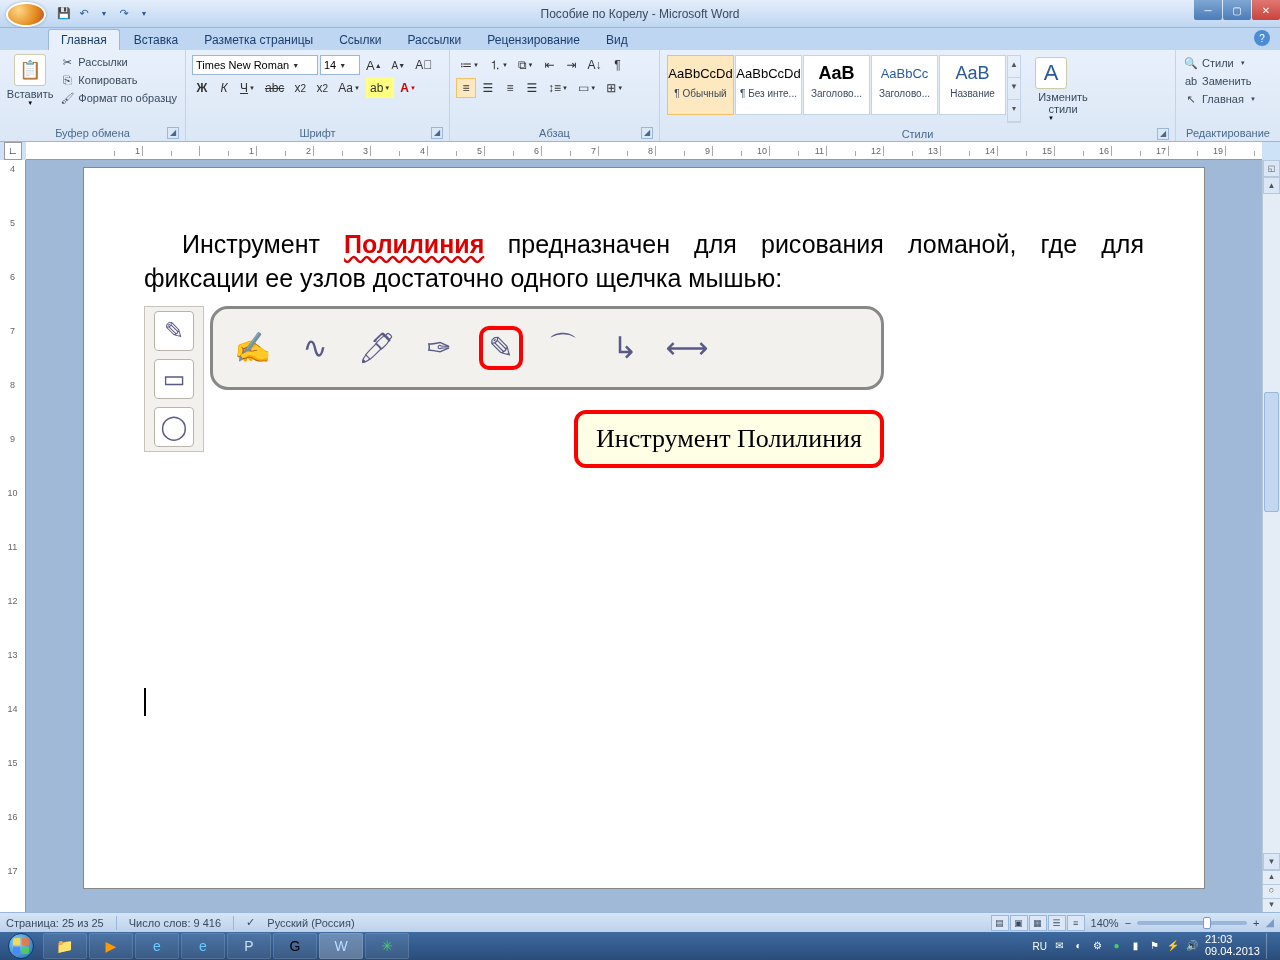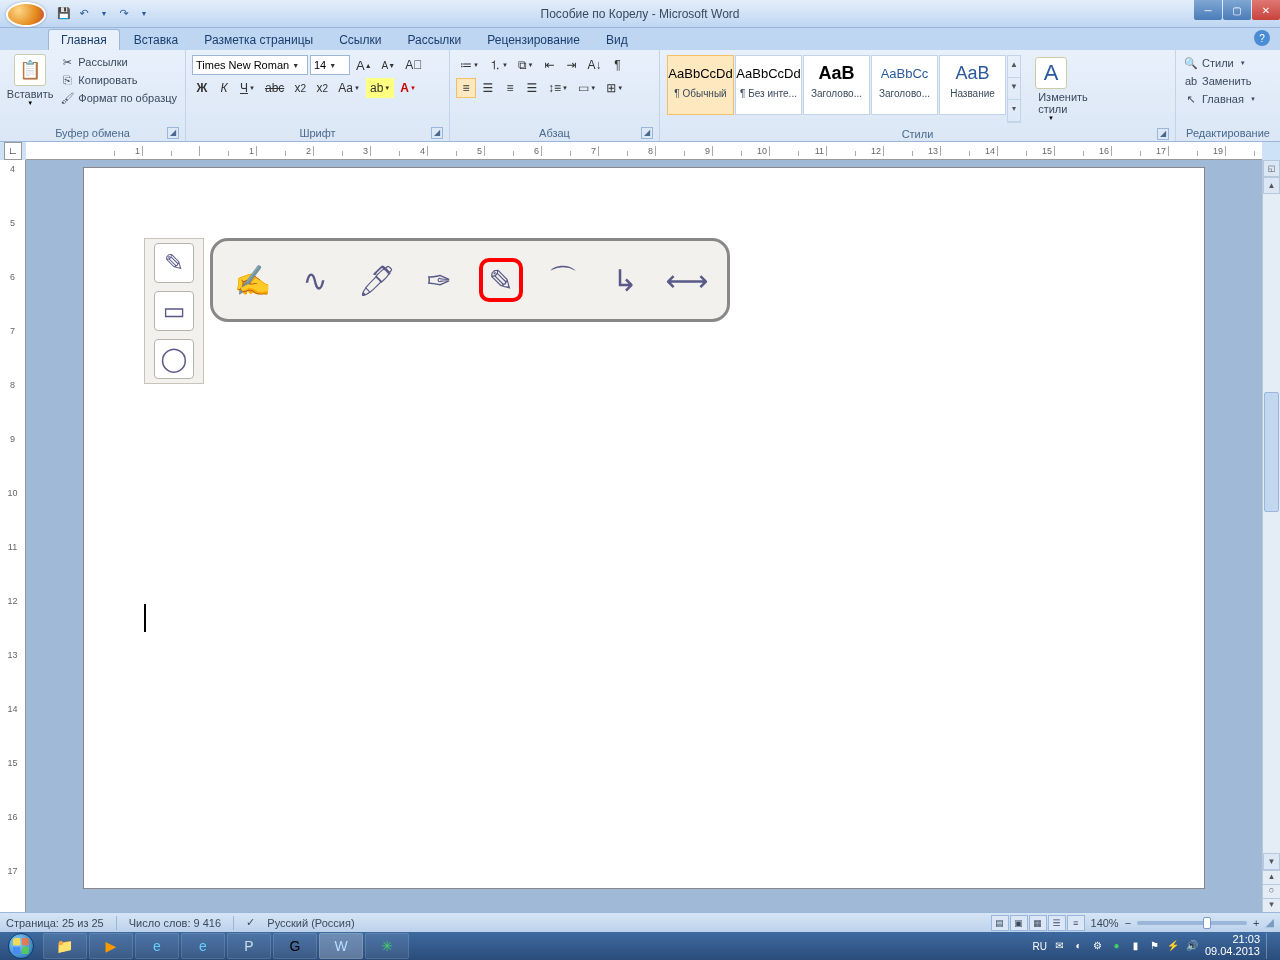--- a/index.html
+++ b/index.html
@@ -98,21 +98,21 @@
 
 
 .taskbar { position: absolute; bottom: 0; left: 0; right: 0; height: 28px; background: linear-gradient(#3e6aa0 0%, #2a4c7a 100%); display: flex; align-items: center; }
 .start-btn { width: 42px; height: 28px; display:flex; align-items:center; justify-content:center; }
 .start-orb { width: 26px; height:26px; border-radius:50%; background: radial-gradient(circle at 35% 35%, #8fd4ff,#1964a8); border:1px solid #0a3c6e; position:relative; overflow:hidden; }
 .start-orb::before { content:""; position:absolute; inset:4px; background: conic-gradient(#e74 0 25%, #5c5 0 50%, #48f 0 75%, #fd4 0 100%); border-radius:2px; clip-path: polygon(0 0,45% 0,45% 45%,0 45%,0 55%,45% 55%,45% 100%,55% 100%,55% 55%,100% 55%,100% 45%,55% 45%,55% 0,100% 0,100% 100%,0 100%); opacity:.9;}
 .task-item { width: 44px; height: 26px; margin: 0 1px; background: rgba(255,255,255,.08); border:1px solid rgba(255,255,255,.12); display:flex; align-items:center; justify-content:center; font-size:14px; border-radius:2px; }
 .task-item.active { background: rgba(255,255,255,.25); }
 .tray { margin-left:auto; display:flex; align-items:center; gap:6px; color:#fff; font-size:10px; padding-right:6px; }
 .tray .ic { width:13px; height:13px; font-size:10px; text-align:center; }
-.tray .clock { text-align:right; line-height:1.05; font-size:11px; }
+.tray .clock { text-align:left; line-height:1.05; font-size:11px; }
 
 
 .tab-sel { position:absolute; left:4px; top:142px; width:18px; height:18px; border:1px solid #999; background:#fff; font-size:10px; text-align:center; line-height:16px; }
 </style>
 </head>
 <body>
 
 <div class="titlebar">
   <div class="office-btn"></div>
   <div class="qat">
@@ -164,21 +164,21 @@
             <span>Формат по образцу</span>
           </div>
       </div>
     </div>
     <div class="group-title"><span>Буфер обмена</span><span class="dlg">◢</span></div>
   </div>
 
   <div class="group" style="width:264px;">
     <div class="group-body" style="flex-direction:column; padding:3px 2px;">
       <div class="font-row">
-        <div class="combo" style="width:116px;">
+        <div class="combo" style="width:126px;">
             <span class="val">Times New Roman</span>
             <span class="arr">▼</span>
           </div>
         <div class="combo" style="width:40px;">
             <span class="val">14</span>
             <span class="arr">▼</span>
           </div>
         <div class="tool-btn" style="font-size:13px;">A<sup style="font-size:7px;">▲</sup></div>
         <div class="tool-btn" style="font-size:10px;">A<sup style="font-size:7px;">▼</sup></div>
         <div class="tool-btn">A⃠</div>
@@ -258,21 +258,21 @@
             <div class="slbl">Название</div>
           </div>
         <div class="gallery-arrows">
             <div>▲</div>
             <div>▼</div>
             <div>▾</div>
           </div>
       </div>
       <div class="big-btn" style="width:60px;">
         <div class="icon" style="font-size:22px;color:#2a5a9c;">A</div>
-        <div class="lbl" style="text-align:left;line-height:1.1;margin-left:24px;">Изменить стили</div>
+        <div class="lbl" style="text-align:center;line-height:1.1;margin-left:24px;">Изменить стили</div>
         <div style="font-size:6px;">▼</div>
       </div>
     </div>
     <div class="group-title"><span>Стили</span><span class="dlg">◢</span></div>
   </div>
 
   <div class="group" style="width:104px;border-right:none;">
     <div class="group-body">
       <div class="small-items" style="padding-top:3px;">
         <div class="small-item">
@@ -334,37 +334,43 @@
       <span>11</span>
       <span>12</span>
       <span>13</span>
       <span>14</span>
       <span>15</span>
       <span>16</span>
       <span>17</span>
     </div>
   <div class="doc-scroll">
     <div class="page">
+      <div class="doc-text">
+        <span style="margin-left:38px;">Инструмент </span>
+        <span class="kw">Полилиния</span>
+        <span> предназначен для рисования ломаной, где для фиксации ее узлов достаточно одного щелчка мышью:</span>
+      </div>
       <div class="corel">
         <div class="corel-col">
           <div class="ci">✎</div>
           <div class="ci">▭</div>
           <div class="ci">◯</div>
         </div>
         <div style="display:flex;flex-direction:column;">
           <div class="flyout">
             <div class="fi">✍</div>
             <div class="fi">∿</div>
             <div class="fi">🖊</div>
             <div class="fi">✑</div>
             <div class="fi sel">✎</div>
             <div class="fi">⌒</div>
             <div class="fi">↳</div>
             <div class="fi">⟷</div>
           </div>
+          <div class="tooltip-box">Инструмент Полилиния</div>
         </div>
       </div>
       <div class="cursor"></div>
     </div>
   </div>
   <div class="vscroll">
     <div class="sbtn">◱</div>
     <div class="sbtn">▲</div>
     <div class="strack">
         <div class="sthumb"></div>

